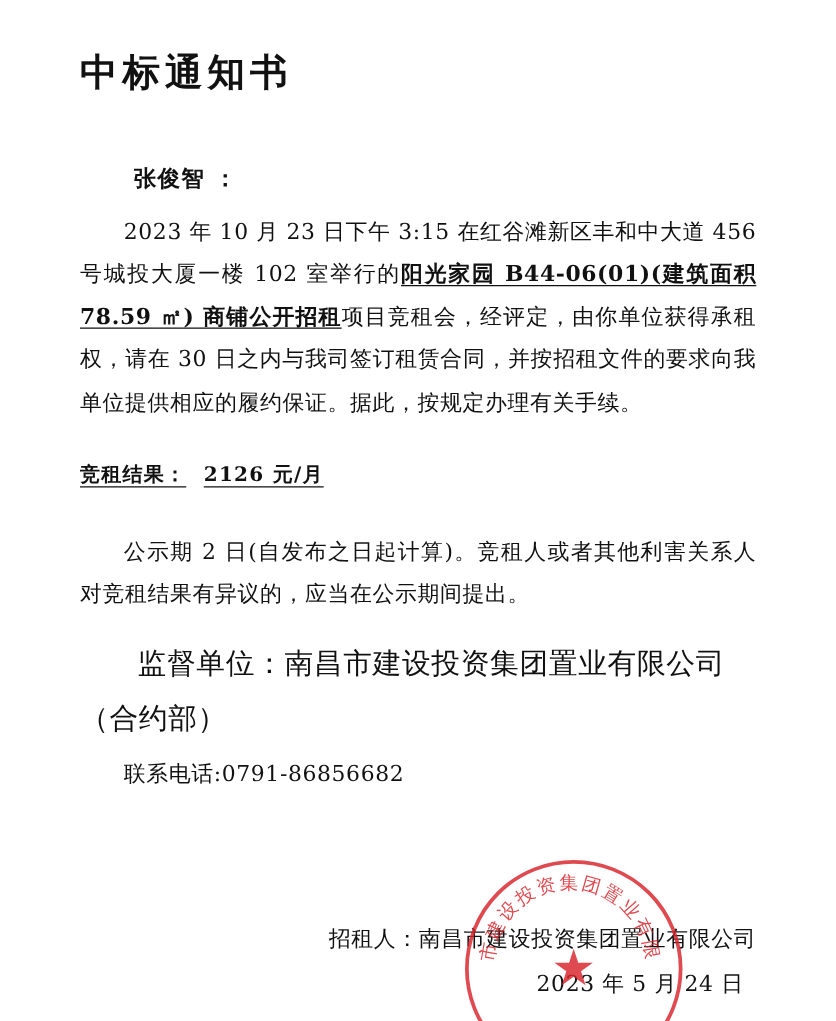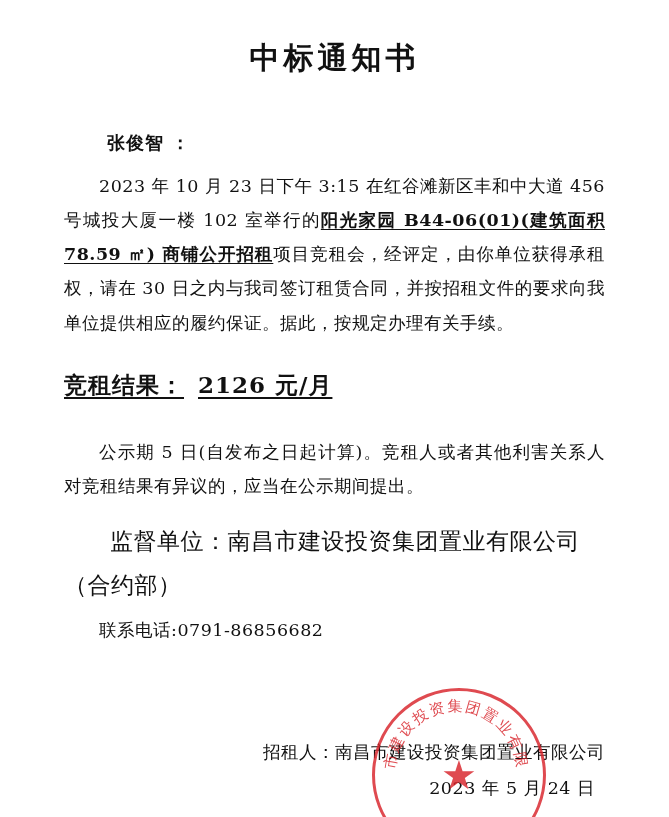--- a/index.html
+++ b/index.html
@@ -16,21 +16,21 @@
     overflow: hidden;
   }
   .page {
     position: relative;
     width: 669px;
     height: 817px;
     box-sizing: border-box;
     padding: 0 64px;
   }
   .doc-title {
-    text-align: center;
+    text-align: left;
     font-size: 30px;
     font-weight: bold;
     letter-spacing: 4px;
     margin-top: 38px;
     margin-bottom: 0;
     font-family: "DejaVu Serif", "Liberation Serif", serif;
   }
   .salutation {
     margin-top: 52px;
     font-size: 18px;
@@ -47,21 +47,21 @@
     text-indent: 2em;
     letter-spacing: 0.5px;
   }
   .u-bold {
     font-weight: bold;
     text-decoration: underline;
     text-underline-offset: 3px;
   }
   .result-line {
     margin-top: 30px;
-    font-size: 23px;
+    font-size: 16px;
     font-weight: bold;
     letter-spacing: 1px;
   }
   .result-line .label {
     text-decoration: underline;
     text-underline-offset: 4px;
   }
   .result-line .value {
     text-decoration: underline;
     text-underline-offset: 4px;
@@ -134,21 +134,21 @@
 <div class="page">
 
   <h1 class="doc-title">中标通知书</h1>
 
   <div class="salutation">张俊智 ：</div>
 
   <p class="body-para"><span>2023 年 10 月 23 日下午 3:15 在红谷滩新区丰和中大道 456 号城投大厦一楼 102 室举行的</span><span class="u-bold">阳光家园 B44-06(01)(建筑面积 78.59 ㎡) 商铺公开招租</span><span>项目竞租会，经评定，由你单位获得承租权，请在 30 日之内与我司签订租赁合同，并按招租文件的要求向我单位提供相应的履约保证。据此，按规定办理有关手续。</span></p>
 
   <div class="result-line"><span class="label">竞租结果：</span><span class="value">2126 元/月</span></div>
 
-  <p class="notice-para">公示期 5 日(自发布之日起计算)。竞租人或者其他利害关系人对竞租结果有异议的，应当在公示期间提出。</p>
+  <p class="notice-para">公示期 2 日(自发布之日起计算)。竞租人或者其他利害关系人对竞租结果有异议的，应当在公示期间提出。</p>
 
   <div class="sup-line">监督单位：南昌市建设投资集团置业有限公司（合约部）</div>
 
   <div class="sup-line tel-line">联系电话:0791-86856682</div>
 
   <div class="signature-block">
     <div class="sig-name">招租人：南昌市建设投资集团置业有限公司</div>
     <div class="sig-date">2023 年 5 月 24 日</div>
   </div>
 

